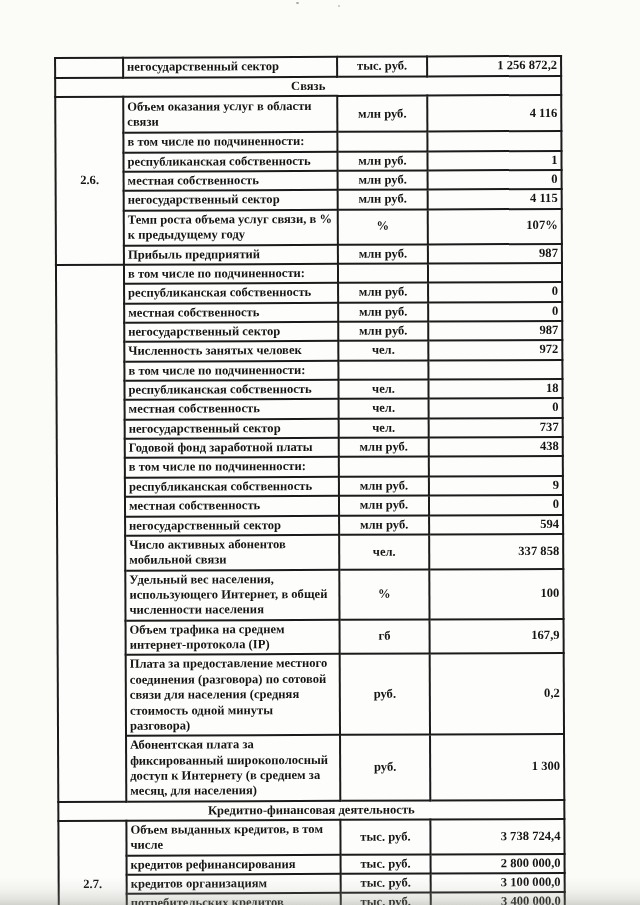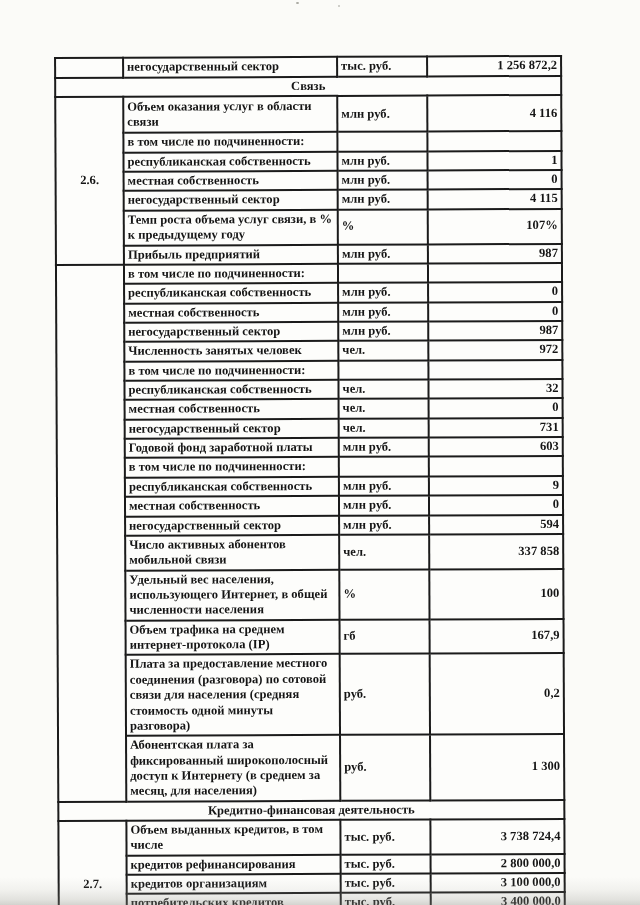--- a/index.html
+++ b/index.html
@@ -29,21 +29,21 @@
     line-height: 1.22;
     vertical-align: middle;
     padding: 1px 3px;
     overflow: hidden;
     word-wrap: break-word;
   }
   table.doc tr { height: 17px; }
   td.num   { text-align: center; }
   td.num-bottom { vertical-align: bottom; padding-bottom: 7px; }
   td.name  { text-align: left; padding-left: 4px; padding-right: 2px; }
-  td.unit  { }
+  td.unit  { text-align: center; }
   td.value { text-align: right; padding-right: 4px; }
   td.section { text-align: center; padding: 0 2px; line-height: 1.08; height: 14px; }
 
   .speck { position: absolute; background: #a8a8a0; border-radius: 50%; }
   .s1 { left: 296px; top: 2px; width: 3px; height: 2px; }
   .s2 { left: 338px; top: 5px; width: 2px; height: 2px; opacity: .7; }
 
   .bottom-shade {
     position: absolute; left: 0; right: 0; bottom: 0; height: 28px;
     background: linear-gradient(to bottom,
@@ -138,36 +138,36 @@
           <td class="value">972</td>
         </tr>
         <tr>
           <td class="name">в том числе по подчиненности:</td>
           <td class="unit"></td>
           <td class="value"></td>
         </tr>
         <tr>
           <td class="name">республиканская собственность</td>
           <td class="unit">чел.</td>
-          <td class="value">32</td>
-        </tr>
-        <tr>
-          <td class="name">местная собственность</td>
-          <td class="unit">чел.</td>
-          <td class="value">0</td>
-        </tr>
-        <tr>
-          <td class="name">негосударственный сектор</td>
-          <td class="unit">чел.</td>
-          <td class="value">731</td>
+          <td class="value">18</td>
+        </tr>
+        <tr>
+          <td class="name">местная собственность</td>
+          <td class="unit">чел.</td>
+          <td class="value">0</td>
+        </tr>
+        <tr>
+          <td class="name">негосударственный сектор</td>
+          <td class="unit">чел.</td>
+          <td class="value">737</td>
         </tr>
         <tr>
           <td class="name">Годовой фонд заработной платы</td>
           <td class="unit">млн руб.</td>
-          <td class="value">603</td>
+          <td class="value">438</td>
         </tr>
         <tr>
           <td class="name">в том числе по подчиненности:</td>
           <td class="unit"></td>
           <td class="value"></td>
         </tr>
         <tr>
           <td class="name">республиканская собственность</td>
           <td class="unit">млн руб.</td>
           <td class="value">9</td>

